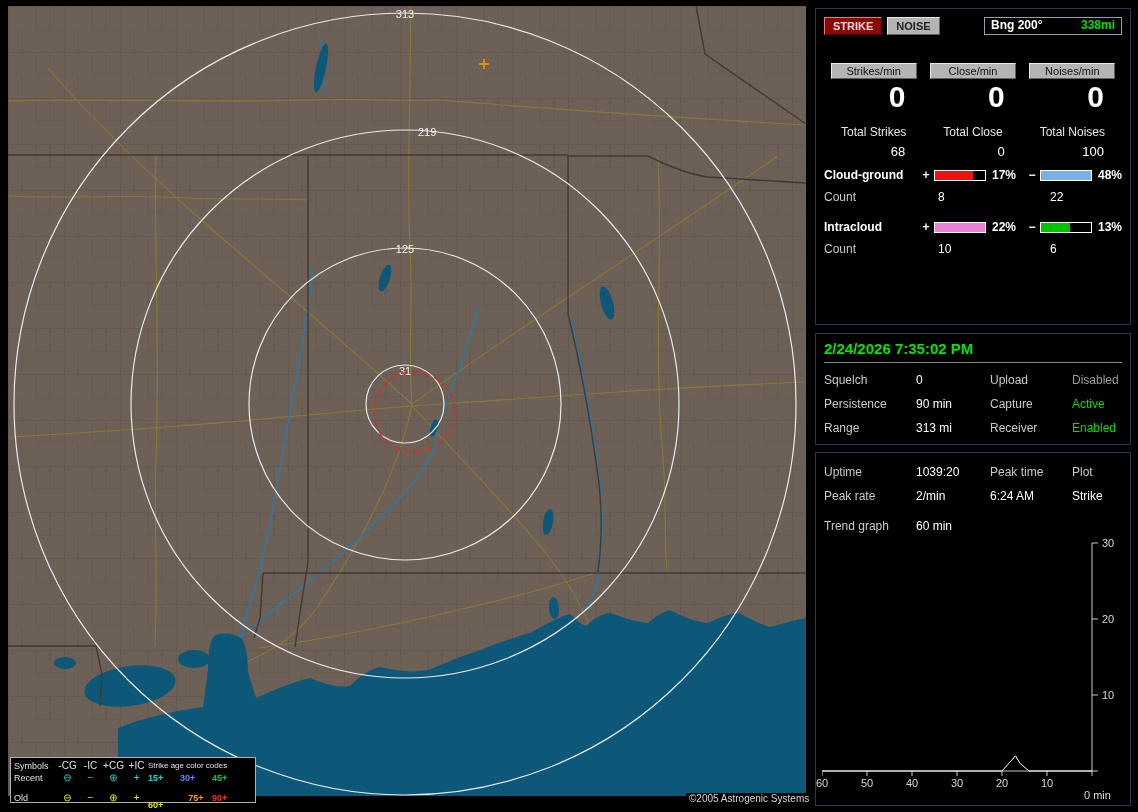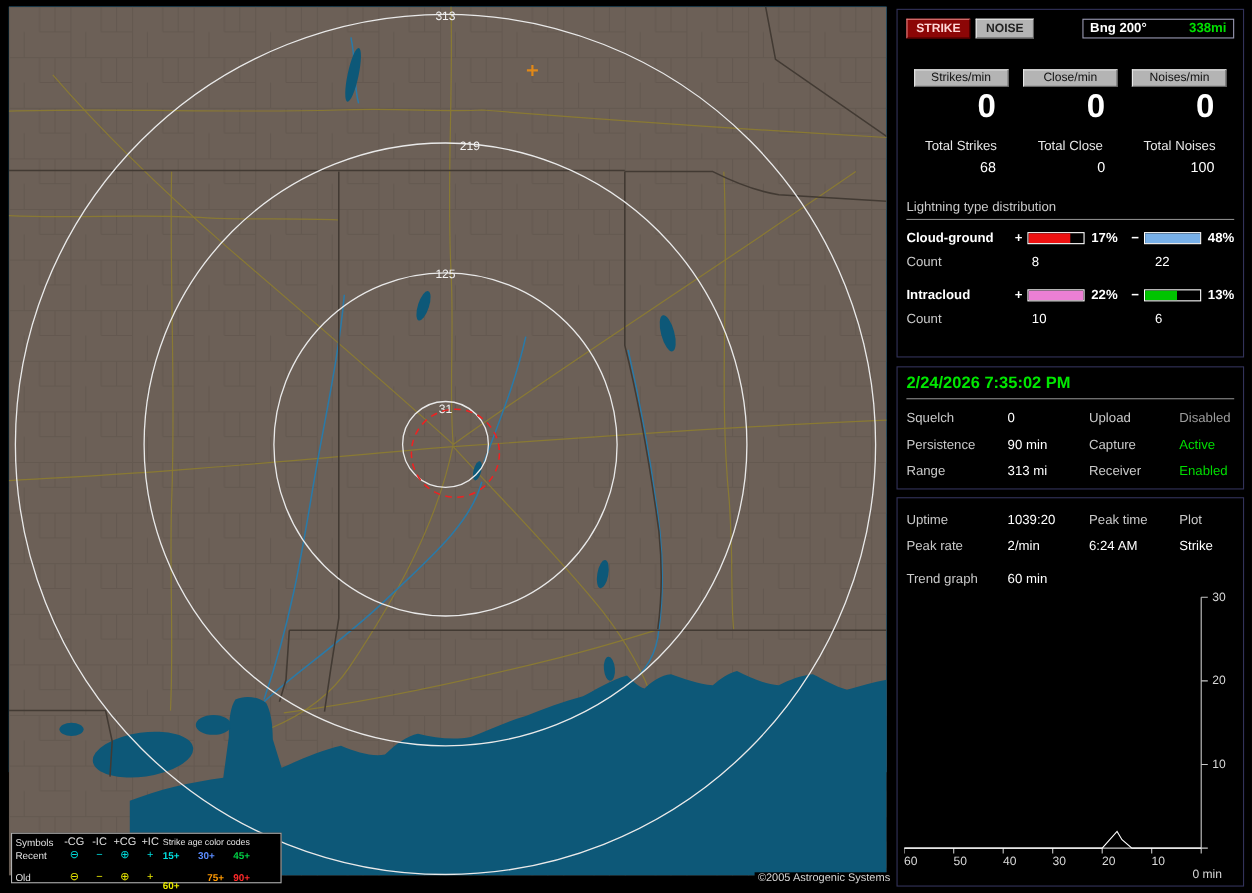--- a/index.html
+++ b/index.html
@@ -46,21 +46,21 @@
   .pct{font-weight:bold;color:#fff;padding-left:4px}
   .cnt{color:#fff}
 
   .datetime{font-weight:bold;font-size:15px;padding-bottom:5px;border-bottom:1px solid #8a8a8a}
   .kv{display:grid;grid-template-columns:88px 70px 78px 62px;column-gap:4px;font-size:12px;margin-top:10px}
   .k{color:#c9c9c9}
   .v{color:#fff}
 
   .trend{position:absolute;left:6px;top:88px;width:302px;height:260px}
   .trend svg{position:absolute;left:0;top:0}
-  .xlab{position:absolute;top:236px;width:24px;text-align:right;font-size:11px;color:#d8d8d8}
+  .xlab{position:absolute;top:236px;width:24px;text-align:center;font-size:11px;color:#d8d8d8}
   .xlab-end{position:absolute;top:248px;width:42px;text-align:left;font-size:11px;color:#d8d8d8}
   .ylab{position:absolute;left:280px;font-size:11px;color:#d8d8d8}
 </style>
 </head>
 <body>
 
 <div class="map">
   <svg viewBox="0 0 798 790" width="798" height="790">
     <defs>
       <pattern id="counties" width="56" height="46" patternUnits="userSpaceOnUse">
@@ -186,21 +186,20 @@
       <div class="total-val">0</div>
     </div>
     <div class="rate-col">
       <button class="rate-btn">Noises/min</button>
       <div class="rate-val">0</div>
       <div class="total-lab">Total Noises</div>
       <div class="total-val">100</div>
     </div>
   </div>
 
-  <div class="dist-title">Lightning type distribution</div>
 
   <div class="dist-row">
     <span class="dist-label">Cloud-ground</span>
     <span class="sign">+</span>
     <span class="bar">
         <div style="width: 76.5%; background: rgb(238, 17, 17);"></div>
       </span>
     <span class="pct">17%</span>
     <span class="sign">−</span>
     <span class="bar">

